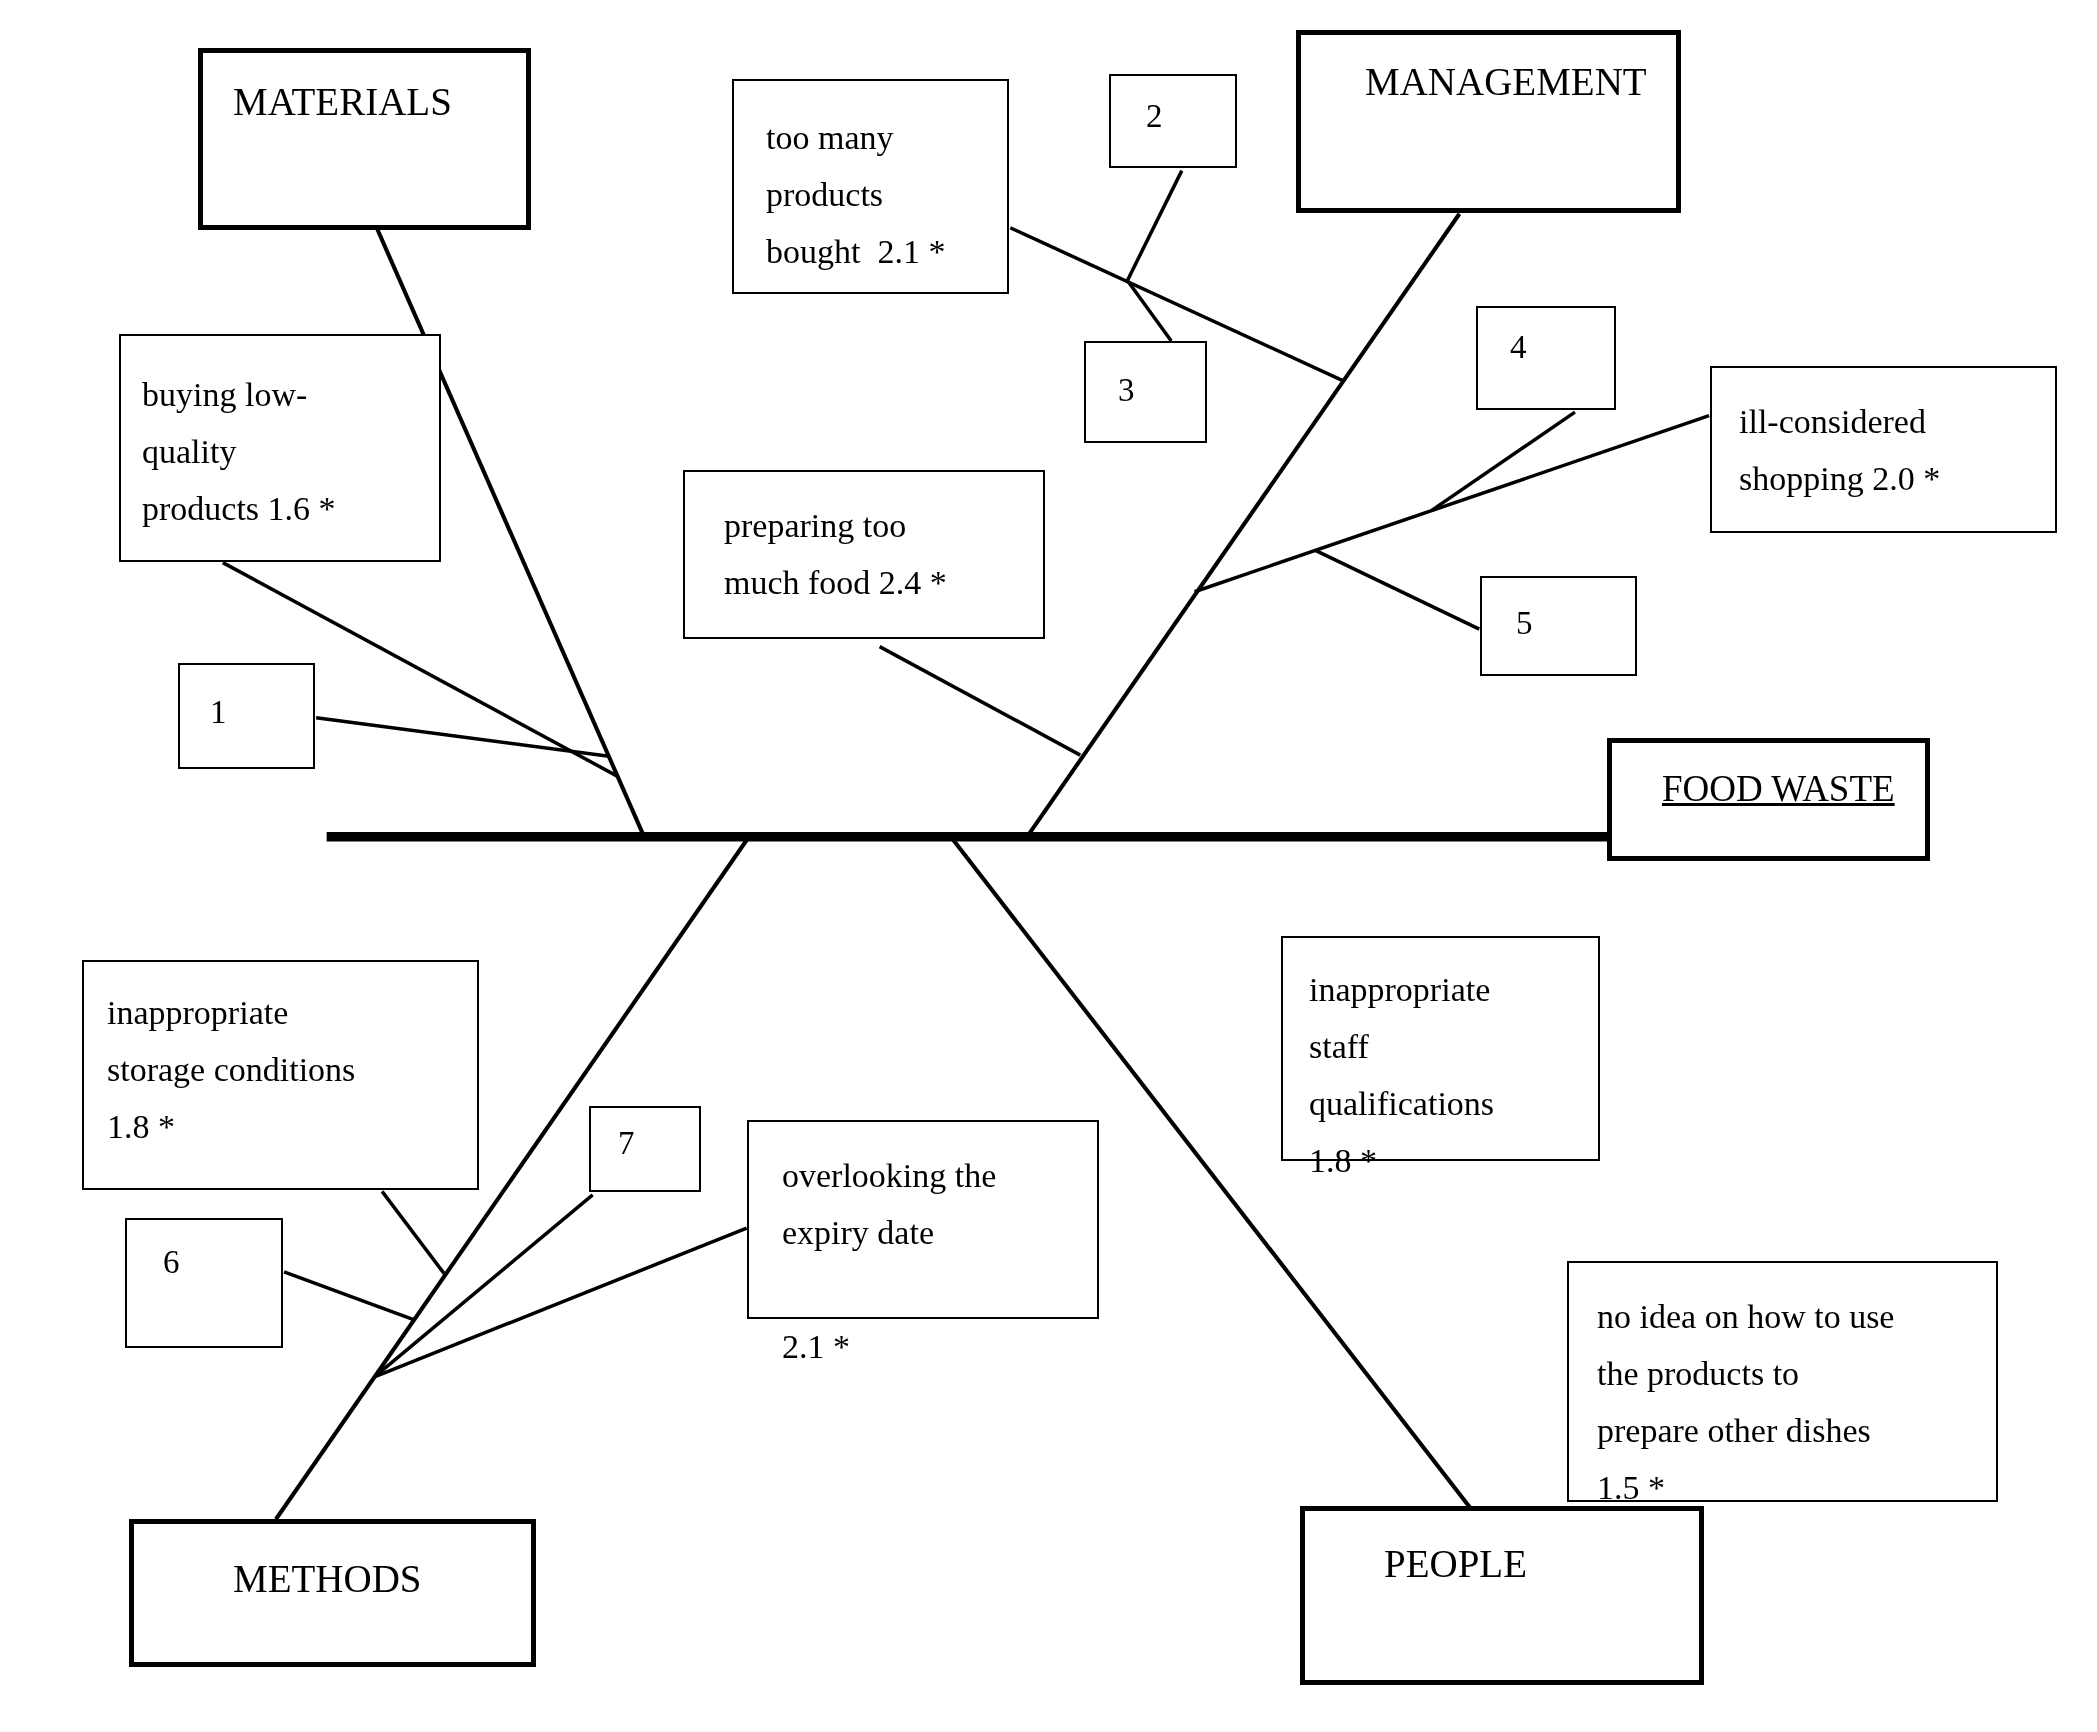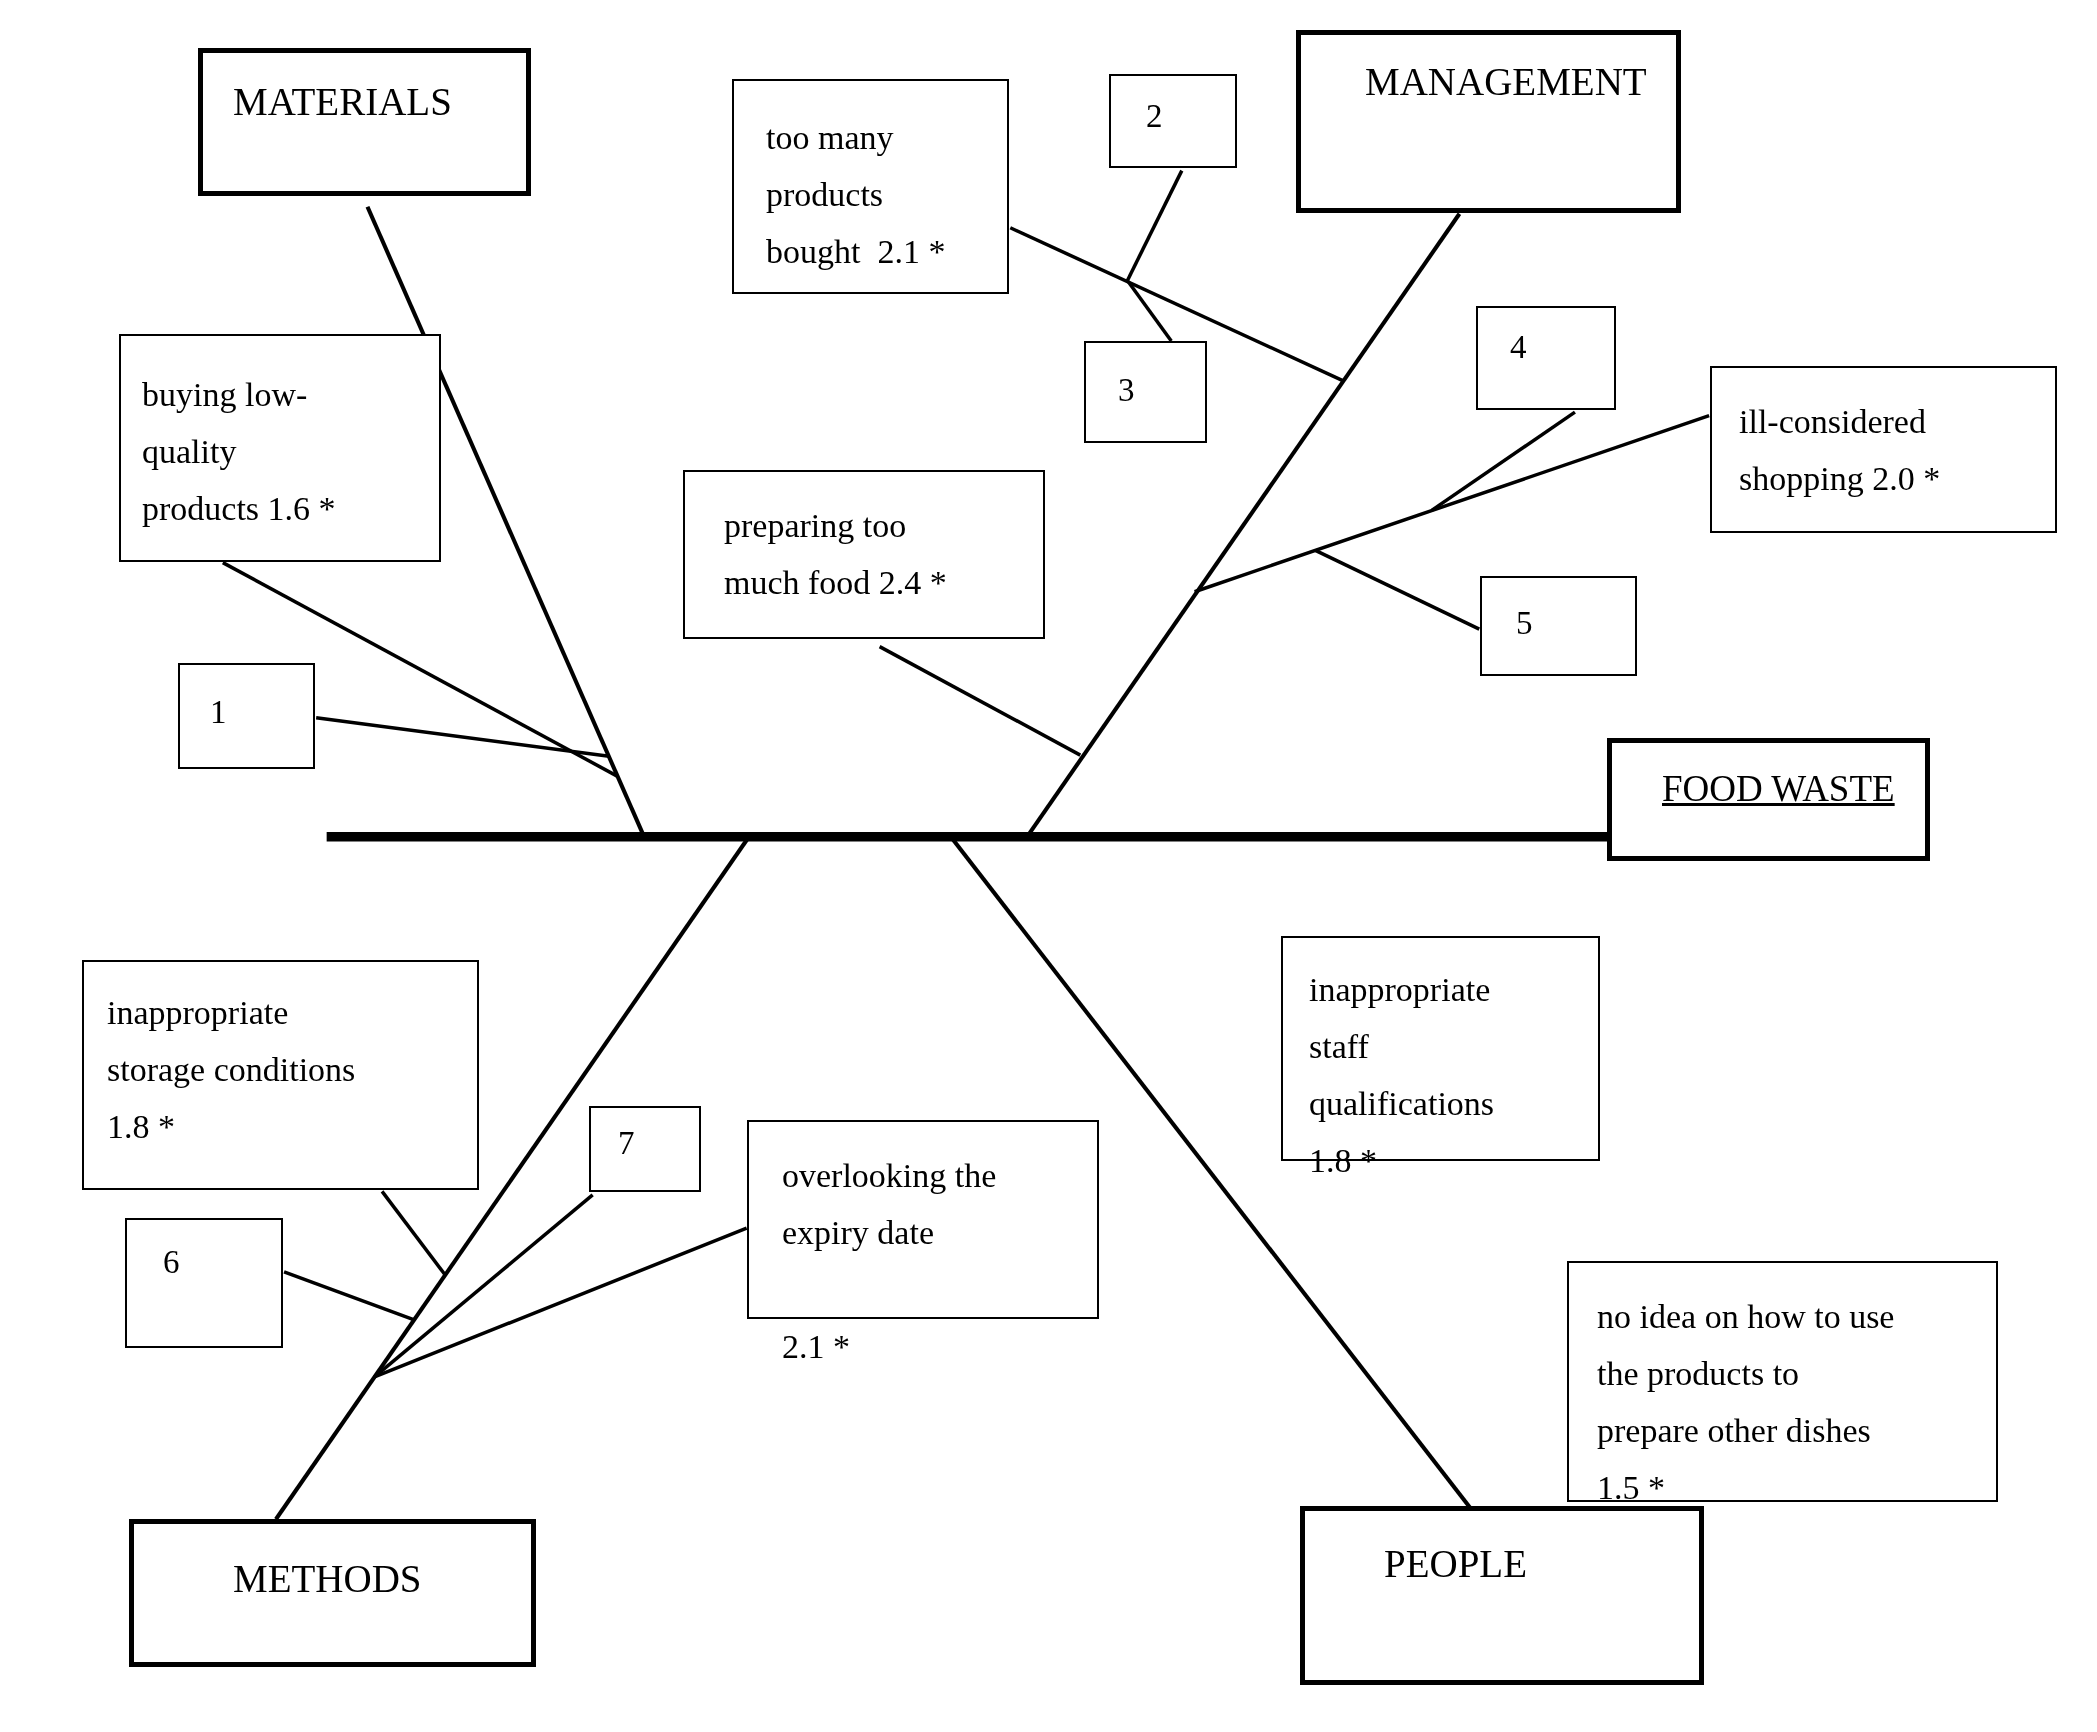--- a/index.html
+++ b/index.html
@@ -64,21 +64,21 @@
     <line x1="2700" y1="706" x2="2455" y2="874" stroke="#000" stroke-width="6"></line>
     <line x1="2930" y1="712" x2="2048" y2="1014" stroke="#000" stroke-width="6"></line>
     <line x1="2255" y1="943" x2="2536" y2="1078" stroke="#000" stroke-width="6"></line>
     <line x1="1508" y1="1108" x2="1852" y2="1294" stroke="#000" stroke-width="6"></line>
     <line x1="655" y1="2042" x2="763" y2="2185" stroke="#000" stroke-width="6"></line>
     <line x1="487" y1="2180" x2="709" y2="2262" stroke="#000" stroke-width="6"></line>
     <line x1="1016" y1="2048" x2="642" y2="2360" stroke="#000" stroke-width="6"></line>
     <line x1="1280" y1="2105" x2="642" y2="2360" stroke="#000" stroke-width="6"></line>
   </svg>
 
-  <div class="box thick category" style="left:198px; top:48px; width:333px; height:148px; padding:28px 0 0 30px;">
+  <div class="box thick category" style="left:198px; top:48px; width:333px; height:182px; padding:28px 0 0 30px;">
     <span class="label">MATERIALS</span>
   </div>
 
   <div class="box thick category" style="left:1296px; top:30px; width:385px; height:183px; padding:26px 0 0 64px;">
     <span class="label">MANAGEMENT</span>
   </div>
 
   <div class="box thick category" style="left:93px; top:1519px; width:407px; height:148px; padding:34px 0 0 99px;margin-left:36px;">
     <span class="label">METHODS</span>
   </div>

